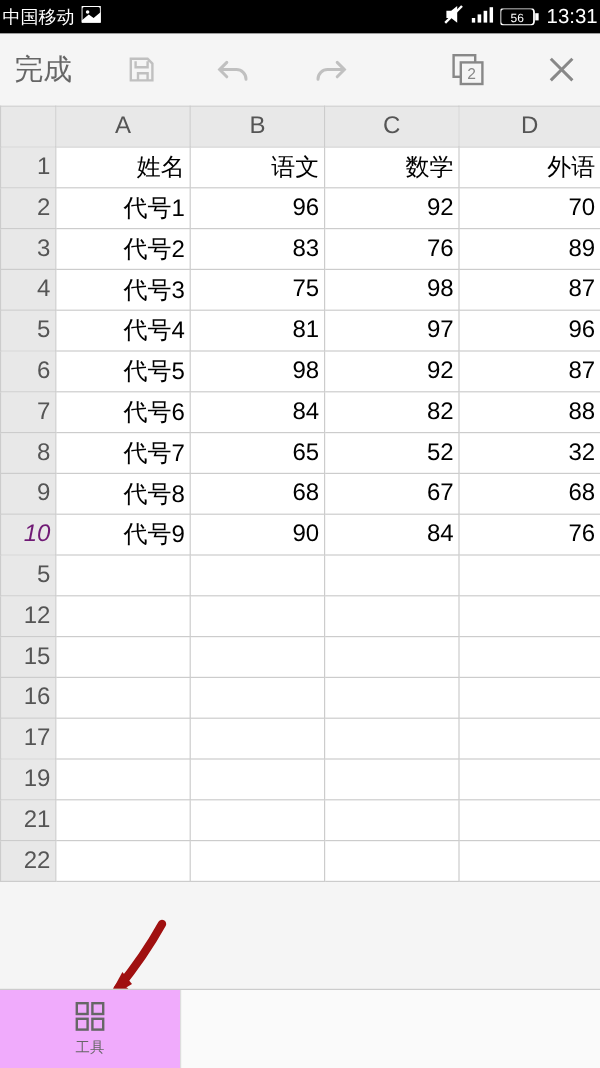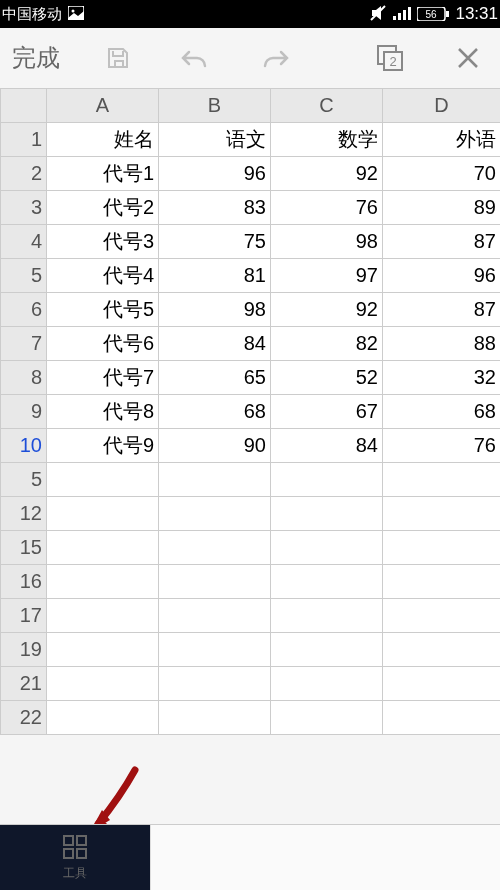--- a/index.html
+++ b/index.html
@@ -21,21 +21,21 @@
   .toolbar .flex-gap { flex: 1; }
   
   .sheet { background: #fff; }
   .sheet table { border-collapse: collapse; width: 500px; table-layout: fixed; }
   .sheet td, .sheet th {
     border: 1px solid #ccc; height: 34px; font-weight: normal;
     font-size: 20px; padding: 0 4px; white-space: nowrap; overflow: hidden;
   }
   .col-head { background: #e8e8e8; text-align: center; color: #555; }
   .row-head { background: #e8e8e8; text-align: right; color: #555; width: 46px; padding-right: 6px; }
-  .row-head.selected { color: #1d4ed8; }
+  .row-head.selected { color: #701a75; font-style: italic; }
   .data-left { text-align: right; }
   .data-right { text-align: right; }
   .corner { background: #e8e8e8; width: 46px; }
   .col-a { width: 112px; }
   .col-b { width: 112px; }
   .col-c { width: 112px; }
   .col-d { width: 118px; }
   
   .arrow-annotation {
     position: absolute; left: 80px; top: 762px; pointer-events: none;
@@ -44,21 +44,21 @@
   .bottom-bar {
     position: absolute; bottom: 0; left: 0; width: 500px; height: 66px;
     background: #f0f0f0; border-top: 1px solid #ccc;
     display: flex;
   }
   .bottom-tab {
     flex: 0 0 150px; display: flex; flex-direction: column;
     align-items: center; justify-content: center; gap: 2px;
     color: #666; font-size: 12px;
   }
-  .bottom-tab.active { background: #0f172a; }
+  .bottom-tab.active { background: #f0abfc; }
   .bottom-rest { flex: 1; background: #fafafa; border-left: 1px solid #ddd; }
 </style>
 </head>
 <body>
 
 <div class="status-bar">
   <div class="status-left">
     <span>中国移动</span>
     <span>
       <svg width="16" height="14" viewBox="0 0 16 14">

